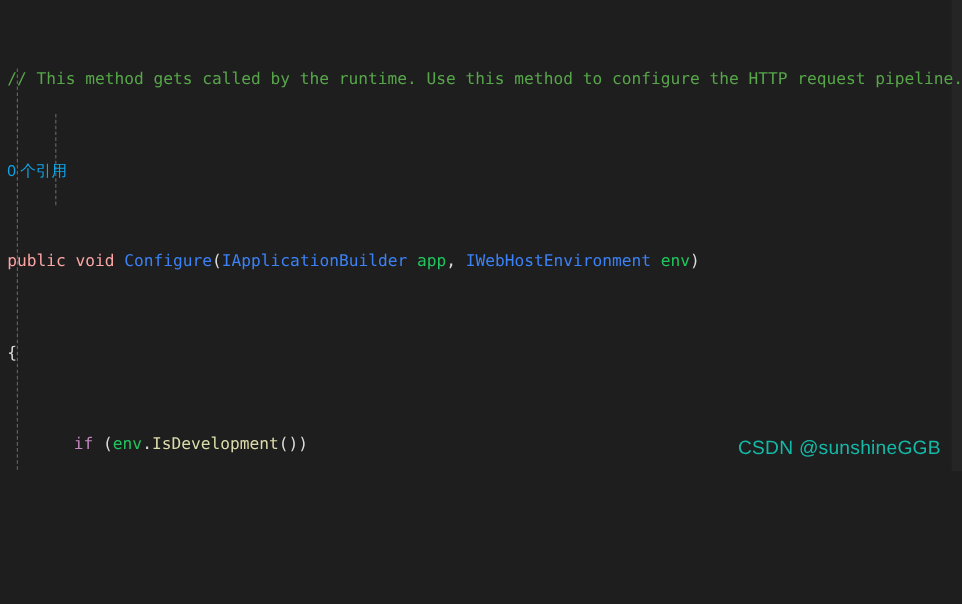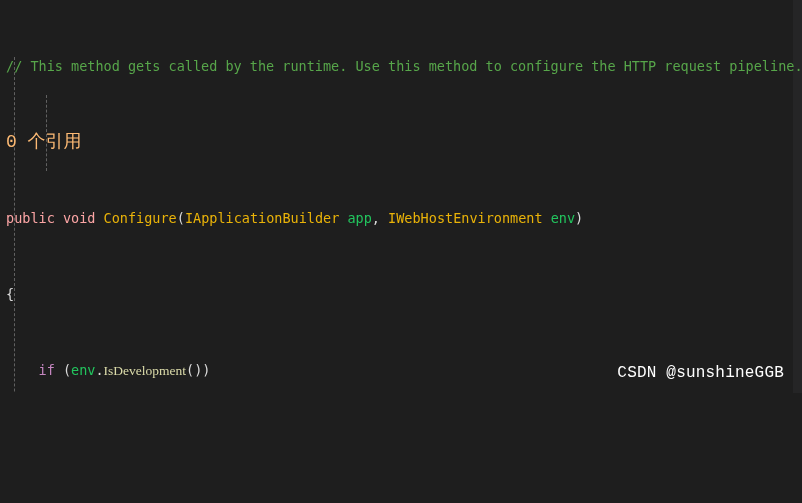--- a/index.html
+++ b/index.html
@@ -30,46 +30,46 @@
   .line {
     height: 19px;
     line-height: 19px;
     white-space: pre;
     padding-left: 6px;
     position: relative;
   }
   
   .cmt   { color: #57a64a; }
   .kw    { color: #fca5a5; }
-  .ctl   { color: #c586c0; }
-  .mth   { color: #dcdcaa; font-family: Liberation Serif, serif; }
+  .ctl   { color: #c586c0; margin-left: 23px; }
+  .mth   { color: #dcdcaa; }
   .var   { color: #22c55e; }
-  .pln   { color: #eab308; }
+  .pln   { color: #3b82f6; }
   .punc  { color: #dcdcdc; }
-  .lens  { color: #fdba74; font-family: Liberation Mono, monospace; font-size:18px; }
+  .lens  { color: #0ea5e9; font-family: Liberation Sans, sans-serif; font-size:13px; }
   
   .guide {
     position: absolute;
     width: 1px;
     border-left: 1px dashed #6d6d6d;
     opacity: .85;
   }
   #right-edge {
     position: absolute;
     top: 0; right: 0;
     width: 9px; height: 503px;
     background: #252526;
   }
   #watermark {
     position: absolute;
     right: 18px;
     bottom: 10px;
-    font-family: Liberation Mono, monospace;
+    font-family: Liberation Sans, sans-serif;
     font-size: 16px;
-    color: #ffffff;
+    color: #14b8a6;
     letter-spacing: .2px;
     white-space: pre;
   }
 </style>
 </head>
 <body>
 
 <div id="screen">
 
   <div id="right-edge"></div>

